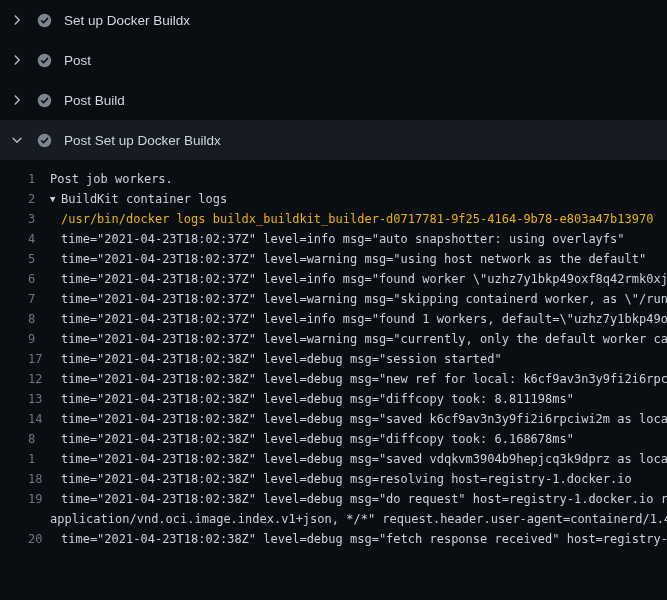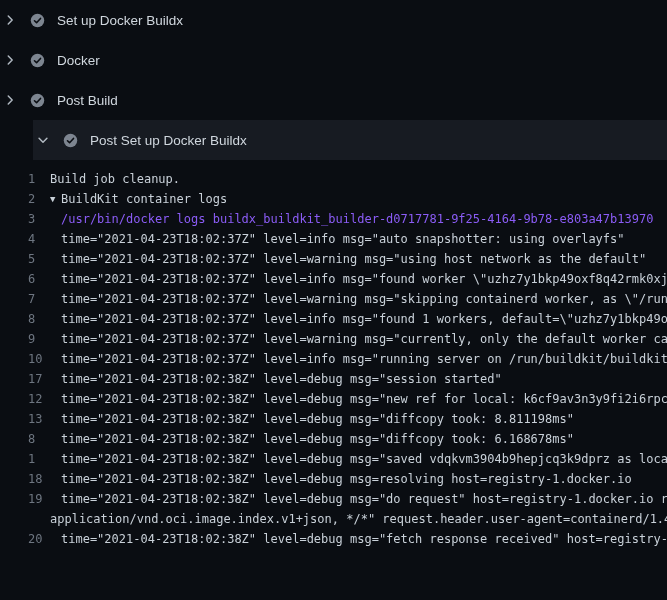--- a/index.html
+++ b/index.html
@@ -7,23 +7,23 @@
     width:667px;height:600px;overflow:hidden;
     background:#0a0d12;
     font-family:"Liberation Sans",sans-serif;
   }
   .app{width:667px;height:600px;overflow:hidden;}
 
   
   .steps{width:100%;}
   .step-row{
     height:40px;display:flex;align-items:center;
-    padding-left:3px;cursor:pointer;box-sizing:border-box;text-align:right;
+    padding-left:10px;cursor:pointer;box-sizing:border-box;text-align:right;
   }
-  .step-row.expanded{background:#171b22;margin-left:33px;}
+  .step-row.expanded{background:#171b22;}
   .chev{
     width:14px;height:14px;flex:0 0 14px;
     display:flex;align-items:center;justify-content:center;
   }
   .chev svg{display:block;}
   .chev.down{transform:rotate(90deg);}
   .check{
     margin-left:13px;width:15px;height:15px;flex:0 0 15px;
     display:flex;align-items:center;justify-content:center;
   }
@@ -42,21 +42,21 @@
   .log-row{
     position:relative;height:20px;line-height:20px;
     white-space:pre;overflow:hidden;
     padding-left:50px;box-sizing:border-box;width:667px;
   }
   .log-row .num{
     position:absolute;left:28px;top:0;
     color:#6e7681;cursor:pointer;
   }
   .log-row.k-log,.log-row.k-command{padding-left:61px;}
-  .log-row.k-command .txt{color:#8b5cf6;}
+  .log-row.k-command .txt{color:#eab308;}
   .expander{
     display:inline-block;width:11px;
     font-size:9px;color:#c9d1d9;cursor:pointer;
     vertical-align:1px;
   }
 </style>
 </head>
 <body>
 
 <div class="app">
@@ -81,21 +81,21 @@
       <svg width="14" height="14" viewBox="0 0 16 16" fill="none" stroke="#b0b8c0" stroke-width="1.7" stroke-linecap="round" stroke-linejoin="round">
             <path d="M6 3.5 L10.5 8 L6 12.5"></path>
           </svg>
     </span>
     <span class="check">
       <svg width="15" height="15" viewBox="0 0 16 16">
             <circle cx="8" cy="8" r="7.2" fill="#7d8590"></circle>
             <path d="M4.8 8.3 L7 10.4 L11.2 5.8" stroke="#0a0d12" stroke-width="1.7" fill="none" stroke-linecap="round" stroke-linejoin="round"></path>
           </svg>
     </span>
-    <span class="step-label">Docker</span>
+    <span class="step-label">Post</span>
   </div>
 
   <div class="step-row">
     <span class="chev">
       <svg width="14" height="14" viewBox="0 0 16 16" fill="none" stroke="#b0b8c0" stroke-width="1.7" stroke-linecap="round" stroke-linejoin="round">
             <path d="M6 3.5 L10.5 8 L6 12.5"></path>
           </svg>
     </span>
     <span class="check">
       <svg width="15" height="15" viewBox="0 0 16 16">
@@ -115,47 +115,47 @@
     <span class="check">
       <svg width="15" height="15" viewBox="0 0 16 16">
             <circle cx="8" cy="8" r="7.2" fill="#7d8590"></circle>
             <path d="M4.8 8.3 L7 10.4 L11.2 5.8" stroke="#0a0d12" stroke-width="1.7" fill="none" stroke-linecap="round" stroke-linejoin="round"></path>
           </svg>
     </span>
     <span class="step-label">Post Set up Docker Buildx</span>
   </div>
 </div>
   <div class="logs">
-  <div class="log-row k-plain"><span class="num">1</span><span class="txt">Build job cleanup.</span></div>
+  <div class="log-row k-plain"><span class="num">1</span><span class="txt">Post job workers.</span></div>
 
   <div class="log-row k-group"><span class="num">2</span><span class="expander">▼</span><span class="txt">BuildKit container logs</span></div>
 
   <div class="log-row k-command"><span class="num">3</span><span class="txt">/usr/bin/docker logs buildx_buildkit_builder-d0717781-9f25-4164-9b78-e803a47b13970</span></div>
 
   <div class="log-row k-log"><span class="num">4</span><span class="txt">time="2021-04-23T18:02:37Z" level=info msg="auto snapshotter: using overlayfs"</span></div>
 
   <div class="log-row k-log"><span class="num">5</span><span class="txt">time="2021-04-23T18:02:37Z" level=warning msg="using host network as the default"</span></div>
 
   <div class="log-row k-log"><span class="num">6</span><span class="txt">time="2021-04-23T18:02:37Z" level=info msg="found worker \"uzhz7y1bkp49oxf8q42rmk0xj</span></div>
 
 
   <div class="log-row k-log"><span class="num">7</span><span class="txt">time="2021-04-23T18:02:37Z" level=warning msg="skipping containerd worker, as \"/run</span></div>
 
   <div class="log-row k-log"><span class="num">8</span><span class="txt">time="2021-04-23T18:02:37Z" level=info msg="found 1 workers, default=\"uzhz7y1bkp49o</span></div>
 
   <div class="log-row k-log"><span class="num">9</span><span class="txt">time="2021-04-23T18:02:37Z" level=warning msg="currently, only the default worker ca</span></div>
 
-  <div class="log-row k-log"><span class="num">10</span><span class="txt">time="2021-04-23T18:02:37Z" level=info msg="running server on /run/buildkit/buildkit</span></div>
 
   <div class="log-row k-log"><span class="num">17</span><span class="txt">time="2021-04-23T18:02:38Z" level=debug msg="session started"</span></div>
 
   <div class="log-row k-log"><span class="num">12</span><span class="txt">time="2021-04-23T18:02:38Z" level=debug msg="new ref for local: k6cf9av3n3y9fi2i6rpc</span></div>
 
   <div class="log-row k-log"><span class="num">13</span><span class="txt">time="2021-04-23T18:02:38Z" level=debug msg="diffcopy took: 8.811198ms"</span></div>
 
+  <div class="log-row k-log"><span class="num">14</span><span class="txt">time="2021-04-23T18:02:38Z" level=debug msg="saved k6cf9av3n3y9fi2i6rpciwi2m as loca</span></div>
 
 
   <div class="log-row k-log"><span class="num">8</span><span class="txt">time="2021-04-23T18:02:38Z" level=debug msg="diffcopy took: 6.168678ms"</span></div>
 
   <div class="log-row k-log"><span class="num">1</span><span class="txt">time="2021-04-23T18:02:38Z" level=debug msg="saved vdqkvm3904b9hepjcq3k9dprz as loca</span></div>
 
   <div class="log-row k-log"><span class="num">18</span><span class="txt">time="2021-04-23T18:02:38Z" level=debug msg=resolving host=registry-1.docker.io</span></div>
 
   <div class="log-row k-log"><span class="num">19</span><span class="txt">time="2021-04-23T18:02:38Z" level=debug msg="do request" host=registry-1.docker.io r</span></div>
 

